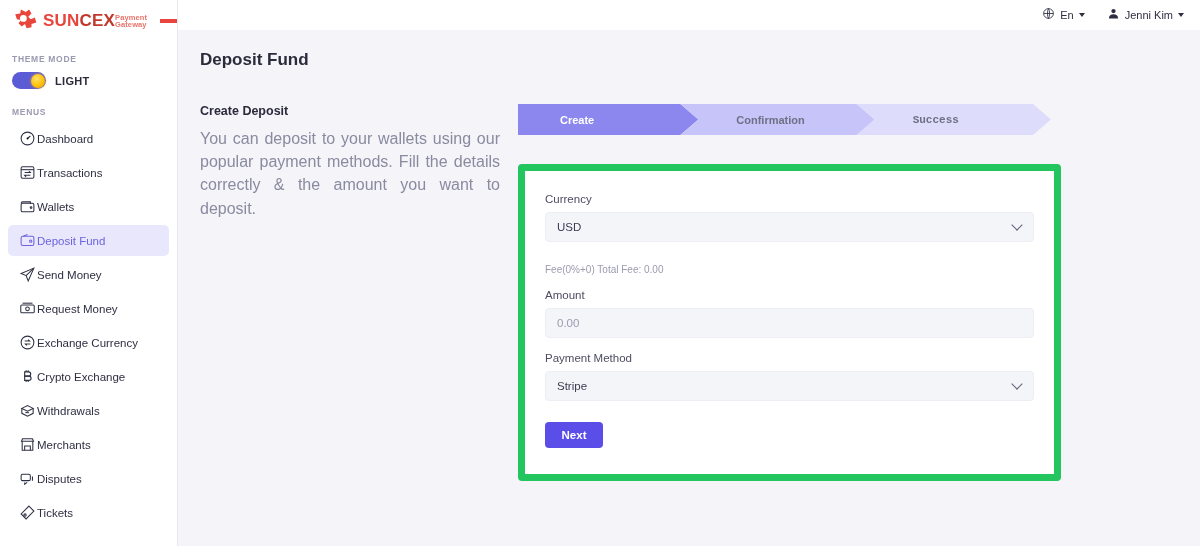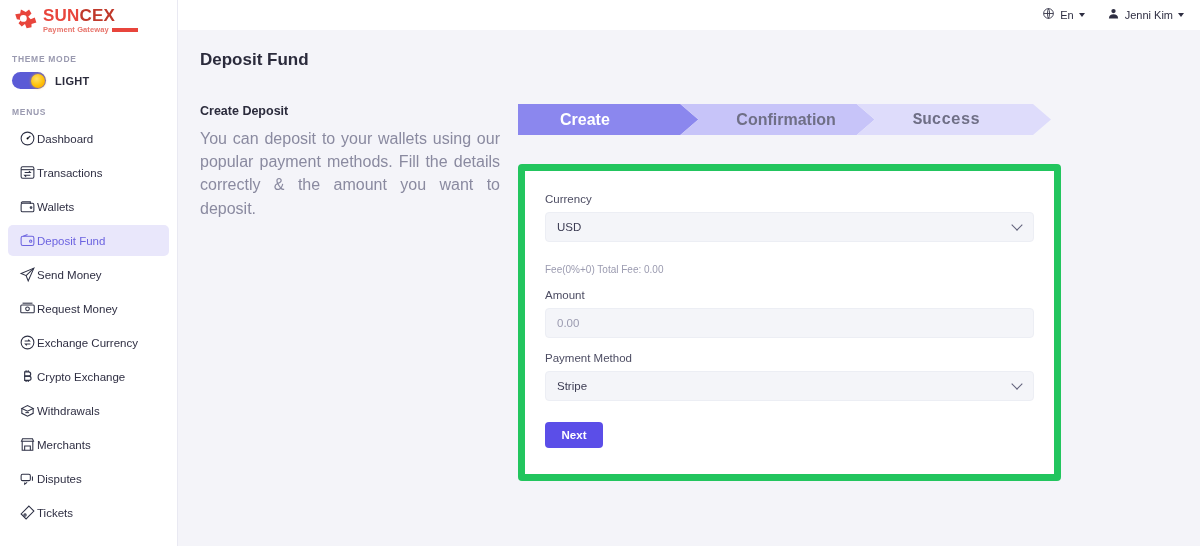--- a/index.html
+++ b/index.html
@@ -17,21 +17,21 @@
     background: #ffffff;
     border-right: 1px solid #e9e9f2;
     overflow: hidden;
     position: relative;
   }
   .logo-wrap {
     height: 34px; display: flex; align-items: center;
     padding-left: 12px; margin-top: 3px;
   }
   .logo-mark { width: 26px; height: 26px; flex: 0 0 26px; margin-right: 5px; }
-  .logo-text { display: flex; flex-direction: column; line-height: 1; }
+  .logo-text { display: flex; flex-direction: row; line-height: 1; }
   .logo-name {
     font-size: 17px; font-weight: bold; letter-spacing: .2px;
     color: #e8453c;
   }
   .logo-name .dark { color: #c0392b; }
   .logo-sub-row { display: flex; align-items: center; gap: 3px; margin-top: 2px; }
   .logo-sub { font-size: 7.5px; font-weight: bold; color: #e8736a; letter-spacing: .1px; }
   .logo-bar { width: 26px; height: 4px; background: #e8453c; }
 
   .section-label {
@@ -88,21 +88,21 @@
     font-size: 16px; line-height: 1.45; color: #8a8aa0;
     text-align: justify;
   }
 
   .right-col { flex: 1 1 auto; max-width: 545px; }
 
   
   .stepper { display: flex; height: 31px; width: 533px; }
   .step {
     flex: 1 1 0; position: relative; display: flex; align-items: center;
-    font-size: 16px; font-weight: bold; padding-left: 42px;
+    font-size: 11px; font-weight: bold; padding-left: 42px;
   }
   .step.s1 { background: #8b87ee; color: #ffffff;
              clip-path: polygon(0 0, calc(100% - 18px) 0, 100% 50%, calc(100% - 18px) 100%, 0 100%); }
   .step.s2 { background: #c7c4f9; color: #6f6f86; margin-left: -18px; padding-left: 56px;
              clip-path: polygon(0 0, calc(100% - 18px) 0, 100% 50%, calc(100% - 18px) 100%, 0 100%, 18px 50%); }
   .step.s3 { background: #dedcfb; color: #6f6f86; margin-left: -18px; padding-left: 56px;
              clip-path: polygon(0 0, calc(100% - 18px) 0, 100% 50%, calc(100% - 18px) 100%, 0 100%, 18px 50%); font-family: Liberation Mono, monospace; }
 
   
   .card {

